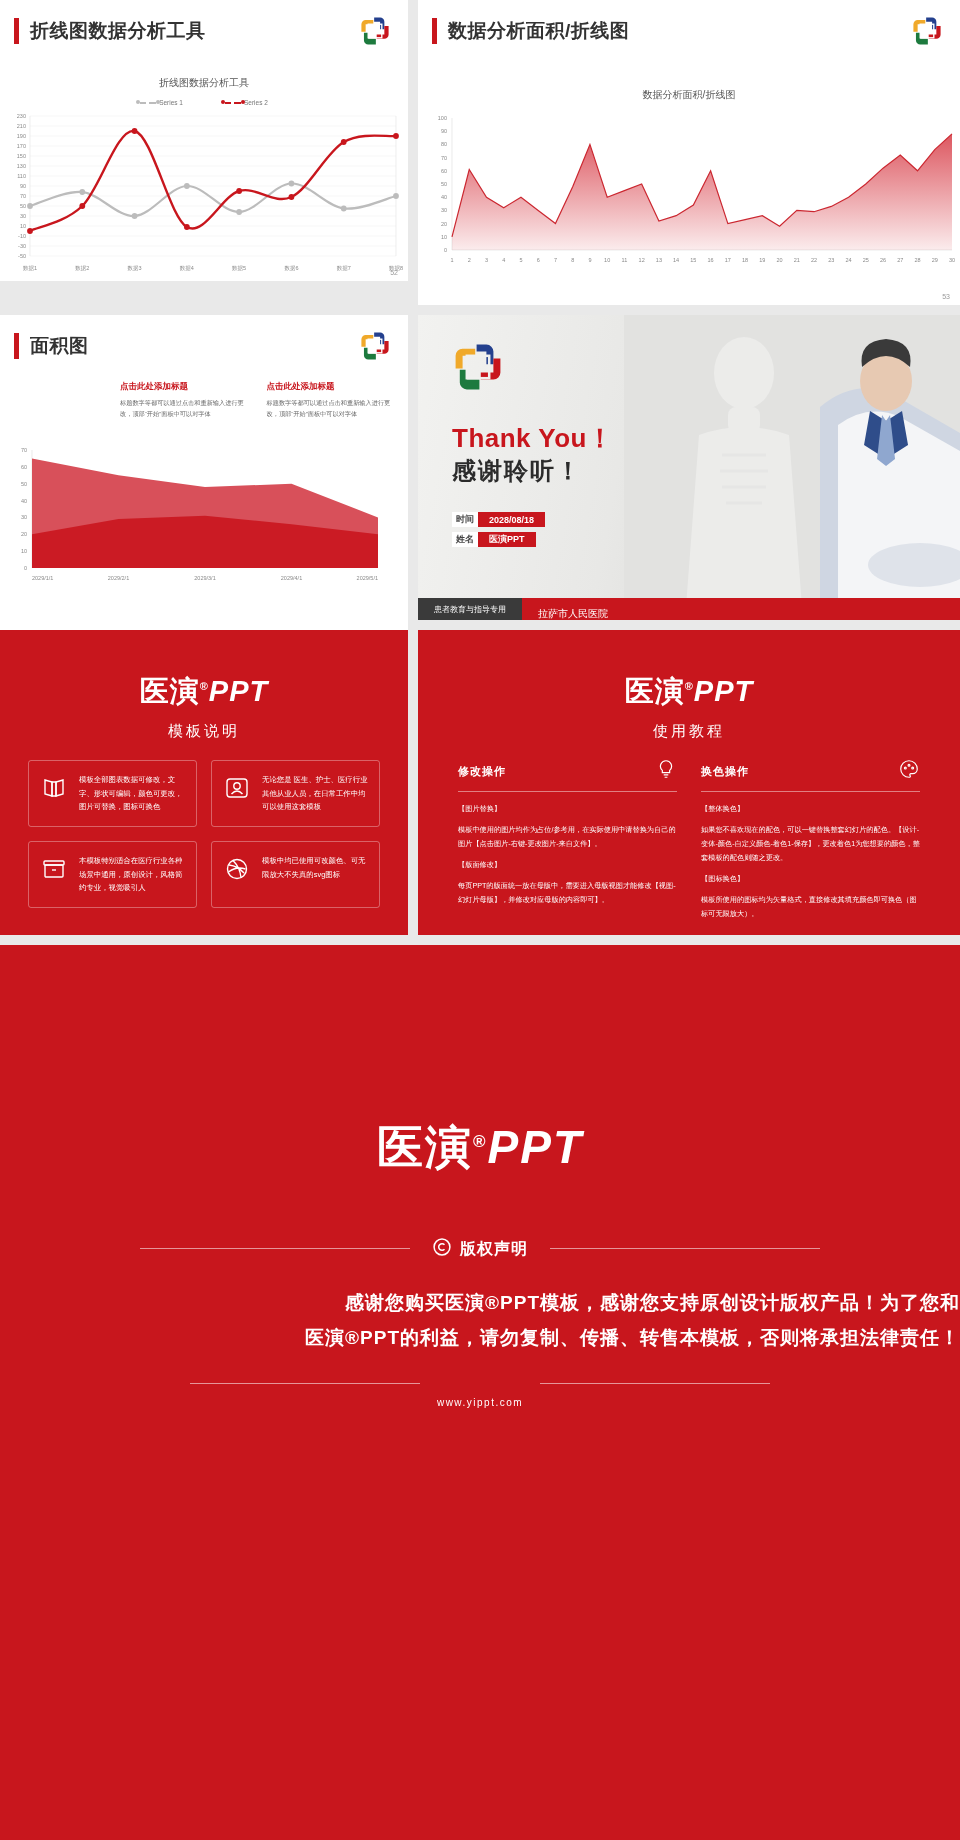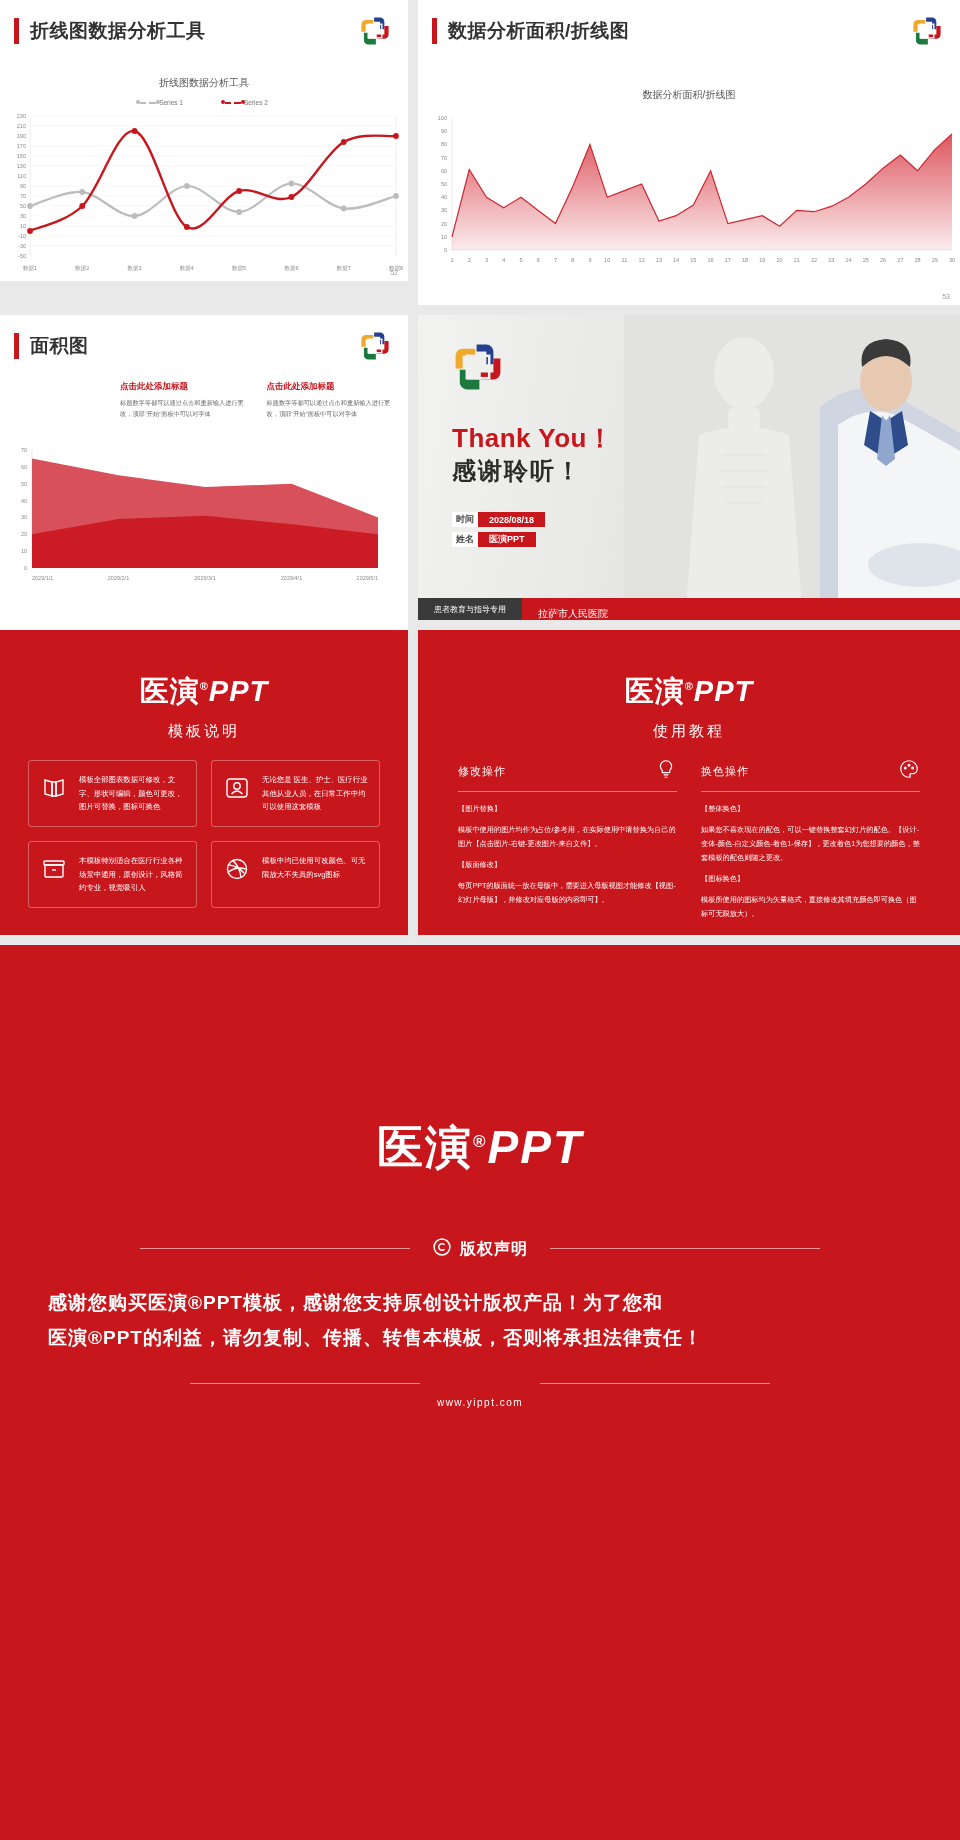--- a/index.html
+++ b/index.html
@@ -58,33 +58,33 @@
   .brand-sub { font-size:15px; margin-top:10px; letter-spacing:3px; }
 
   .cardgrid { position:absolute; display:grid; grid-template-columns:1fr 1fr; gap:14px; }
   .card { border:1px solid rgba(255,255,255,.33); border-radius:3px; padding:12px 10px; display:flex; gap:10px; align-items:flex-start; }
   .card .ic { flex:0 0 30px; height:30px; display:flex; align-items:center; justify-content:center; }
   .card .tx { font-size:7.4px; line-height:1.85; color:#fff; }
 
   .tut { position:absolute; display:grid; grid-template-columns:1fr 1fr; gap:24px; }
   .tut-col { }
   .tut-hd { display:flex; align-items:center; justify-content:space-between; border-bottom:1px solid rgba(255,255,255,.45); padding-bottom:7px; }
-  .tut-hd h4 { font-size:11px; color:#fff; font-weight:400; letter-spacing:1px; }
+  .tut-hd h4 { font-size:11px; color:#fff; font-weight:700; letter-spacing:1px; }
   .tut-body { margin-top:10px; font-size:7.2px; line-height:1.95; color:#fff; }
   .tut-body p { margin-bottom:7px; }
 
   
   .cc { background:#c8161d; color:#fff; }
   .cc-logo { position:absolute; left:0; right:0; top:172px; text-align:center; font-size:46px; font-weight:bold; letter-spacing:2px; }
   .cc-logo sup { font-size:17px; vertical-align:super; }
   .cc-logo i { font-style:italic; }
   .cc-divider { position:absolute; height:1px; background:rgba(255,255,255,.55); top:303px; }
   .cc-badge { position:absolute; left:0; right:0; top:292px; display:flex; align-items:center; justify-content:center; gap:8px; }
   .cc-badge-txt { font-size:16px; font-weight:bold; letter-spacing:1px; }
-  .cc-text { position:absolute; left:0; right:0; top:340px; text-align:left; font-size:19px; line-height:1.85; font-weight:600; letter-spacing:1px;padding-left:48px; }
+  .cc-text { position:absolute; left:0; right:0; top:340px; text-align:right; font-size:19px; line-height:1.85; font-weight:600; letter-spacing:1px;padding-left:48px; }
   .cc-url { position:absolute; left:0; right:0; top:452px; text-align:center; font-size:10px; letter-spacing:1.5px; }
   .cc-line2 { position:absolute; height:1px; background:rgba(255,255,255,.55); top:438px; }
 </style>
 </head>
 <body>
 
 <div class="page">
 
   <div class="slide" style="left:0;top:0;width:408px;height:281px;">
     <div class="slide-head">

